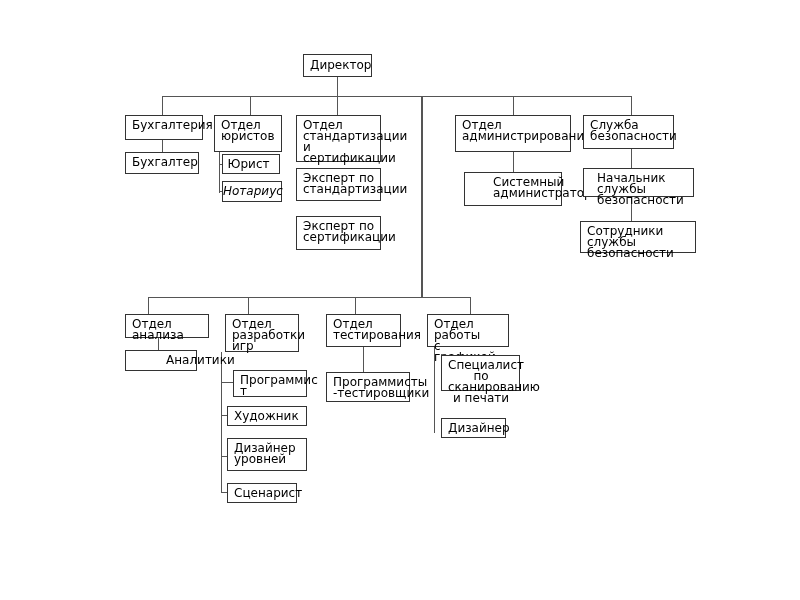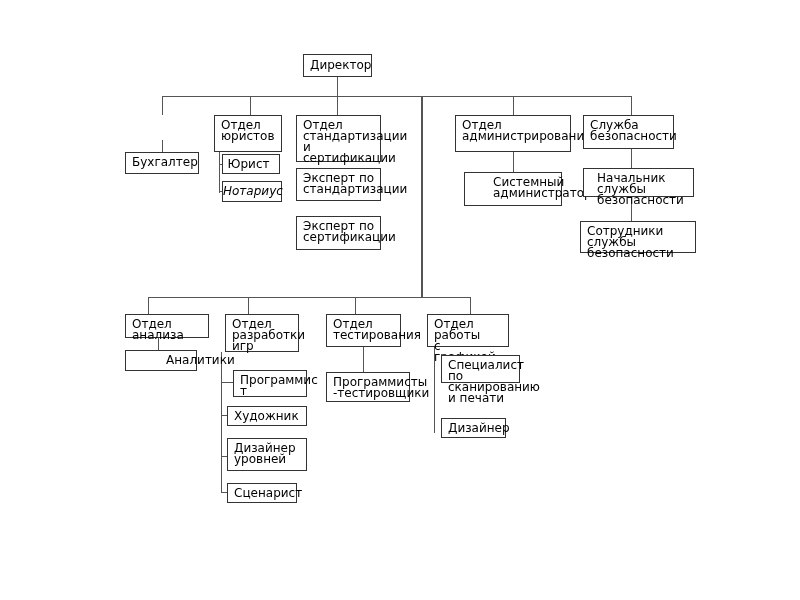--- a/index.html
+++ b/index.html
@@ -80,20 +80,21 @@
   <div class="conn h" style="left:221px; top:415px; width:12px;"></div>
   <div class="conn h" style="left:221px; top:456px; width:12px;"></div>
   <div class="conn h" style="left:221px; top:492px; width:12px;"></div>
 
   <div class="conn v" style="left:363px; top:347px; height:25px;"></div>
 
   <div class="conn v" style="left:434px; top:347px; height:86px;"></div>
 
   <div class="node" style="left:303px; top:54px; width:69px; height:23px; text-align:center; padding-top:5px;">Директор</div>
 
+  <div class="node" style="left:125px; top:115px; width:78px; height:25px;">Бухгалтерия</div>
 
   <div class="node" style="left:125px; top:152px; width:74px; height:22px;">Бухгалтер</div>
 
   <div class="node" style="left:214px; top:115px; width:68px; height:37px;">Отдел
 юристов</div>
 
   <div class="node" style="left:222px; top:154px; width:58px; height:20px; text-align:center; padding-left:0;">Юрист</div>
 
   <div class="node" style="left:222px; top:181px; width:60px; height:21px; text-align:center; padding-left:0;font-style:italic;">Нотариус</div>
 
@@ -143,20 +144,20 @@
 
   <div class="node" style="left:326px; top:314px; width:75px; height:33px;">Отдел
 тестирования</div>
 
   <div class="node" style="left:427px; top:314px; width:82px; height:33px;">Отдел работы
 с графикой</div>
 
   <div class="node" style="left:326px; top:372px; width:84px; height:30px;">Программисты
 -тестировщики</div>
 
-  <div class="node overflow" style="left:441px; top:355px; width:79px; height:28px;">Специалист
+  <div class="node overflow" style="left:441px; top:355px; width:79px; height:36px;text-align:center;">Специалист
 по
 сканированию
 и печати</div>
 
   <div class="node" style="left:441px; top:418px; width:65px; height:20px;">Дизайнер</div>
 
 </div>
 
 </body></html>

